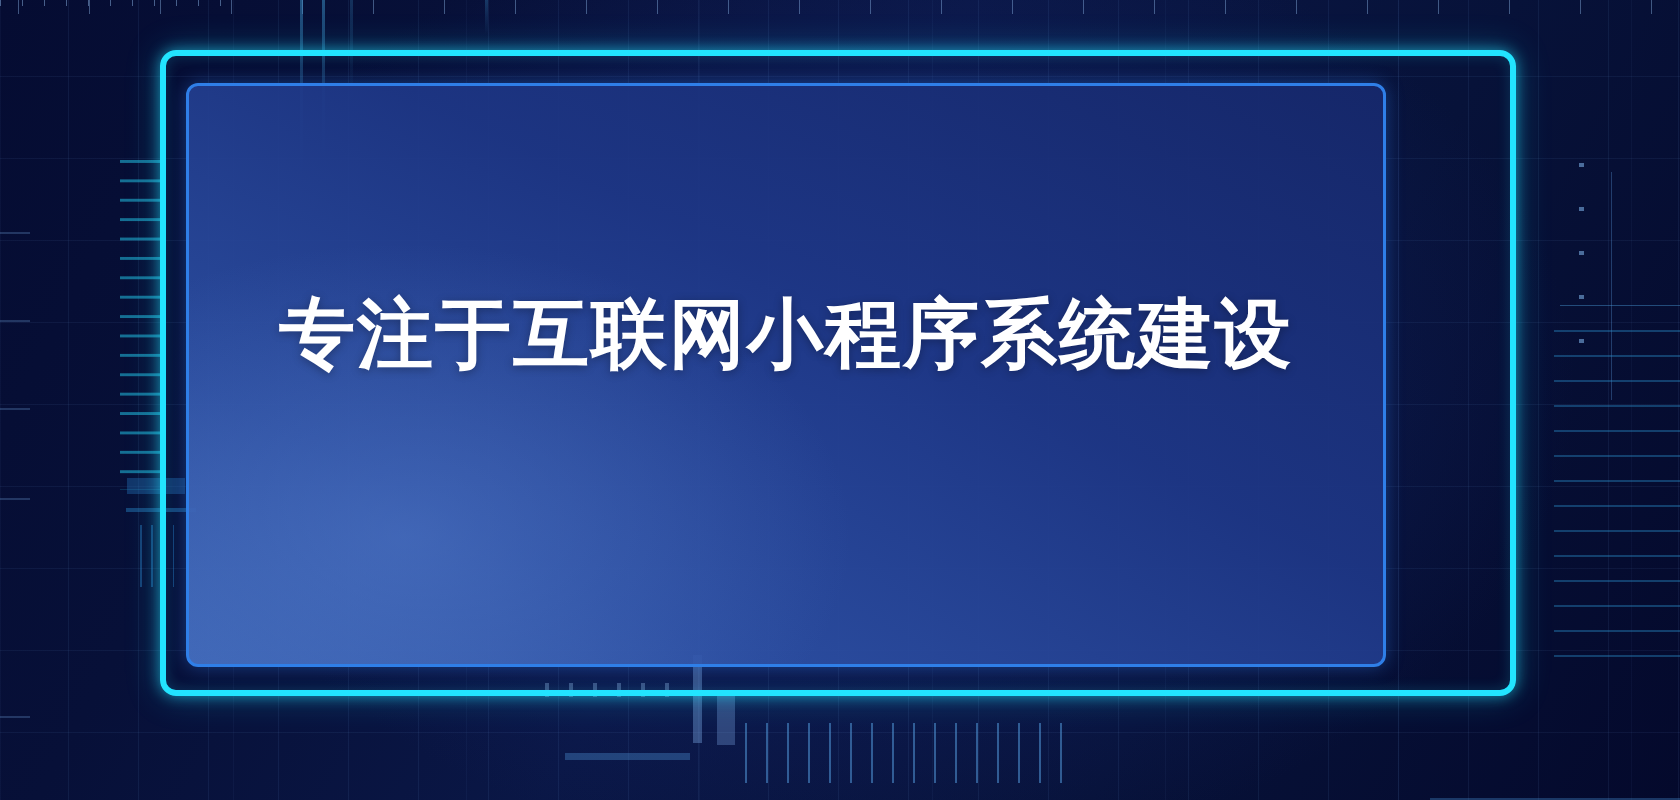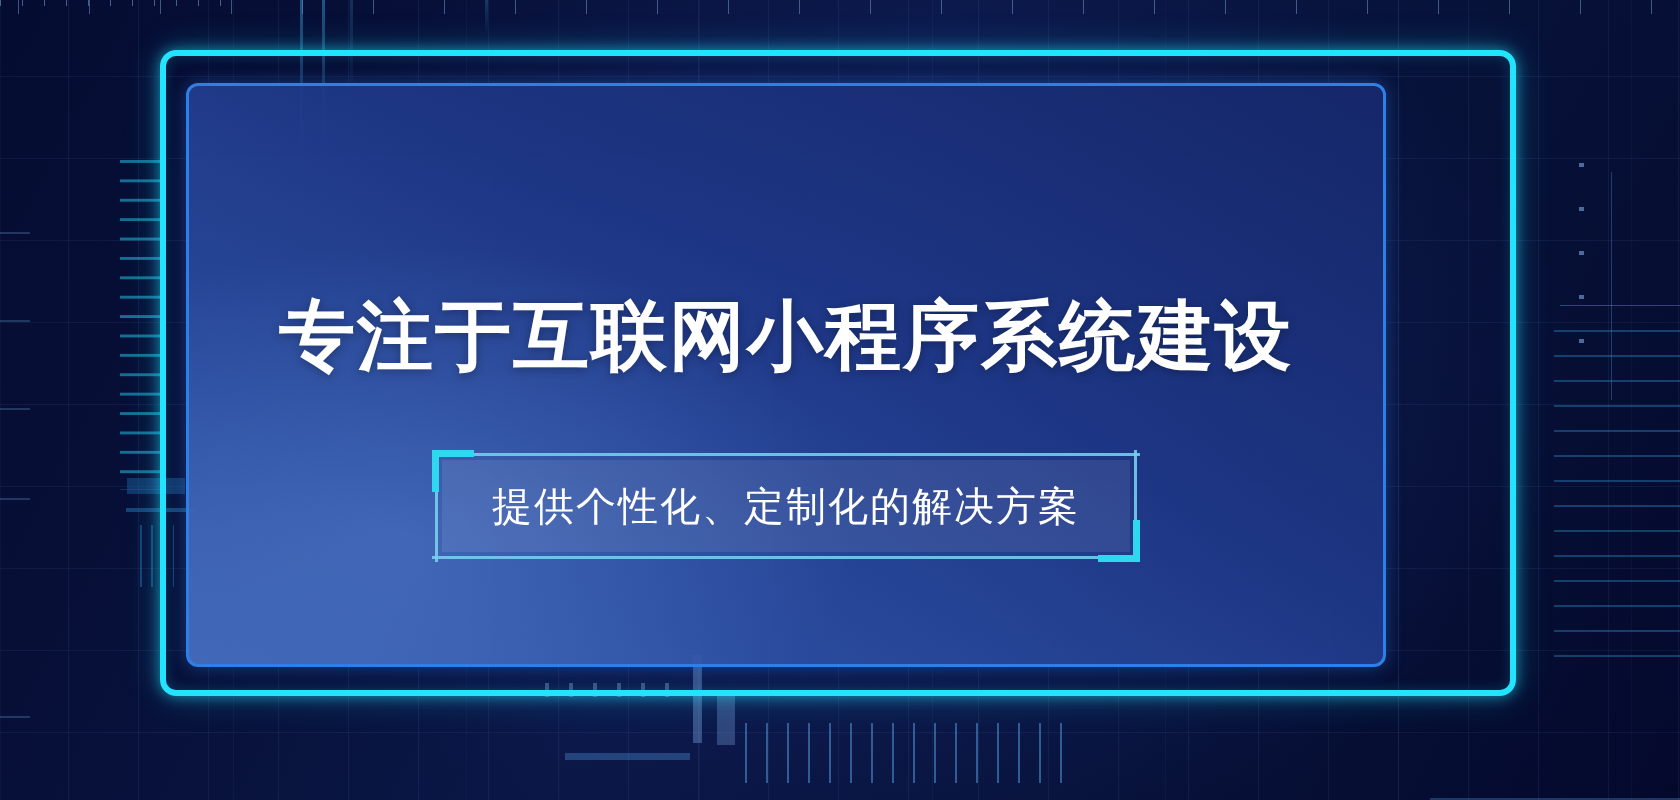--- a/index.html
+++ b/index.html
@@ -259,21 +259,20 @@
   .content {
     position: absolute;
     left: 186px;
     top: 83px;
     width: 1200px;
     height: 584px;
     display: flex;
     flex-direction: column;
     align-items: center;
     justify-content: center;
-    margin-top: 48px;
   }
 
   .headline {
     color: #ffffff;
     font-size: 76px;
     font-weight: bold;
     letter-spacing: 2px;
     line-height: 1.1;
     white-space: nowrap;
     text-shadow: 0 2px 10px rgba(0,0,0,0.30);
@@ -364,24 +363,15 @@
 
   <div class="panel">
     <div class="panel-sheen"></div>
   </div>
 
   <div class="frame-outer"></div>
 
   <div class="content">
     <h1 class="headline">专注于互联网小程序系统建设</h1>
 
-    <div class="subtitle-wrap">
-      <span class="sub-edge top"></span>
-      <span class="sub-edge bot"></span>
-      <span class="sub-edge left"></span>
-      <span class="sub-edge right"></span>
-      <span class="corner tl"></span>
-      <span class="corner br"></span>
-      <div class="subtitle">提供个性化、定制化的解决方案</div>
-    </div>
   </div>
 
 </div>
 
 </body></html>

